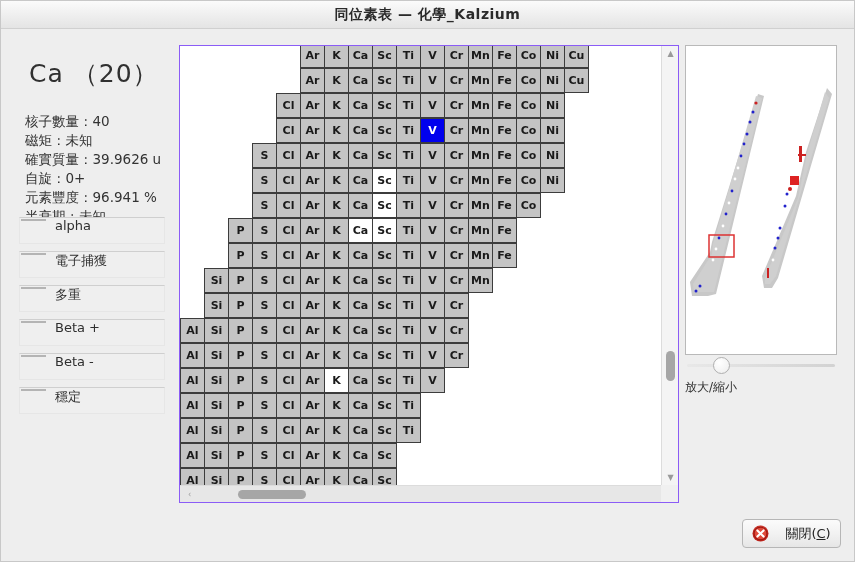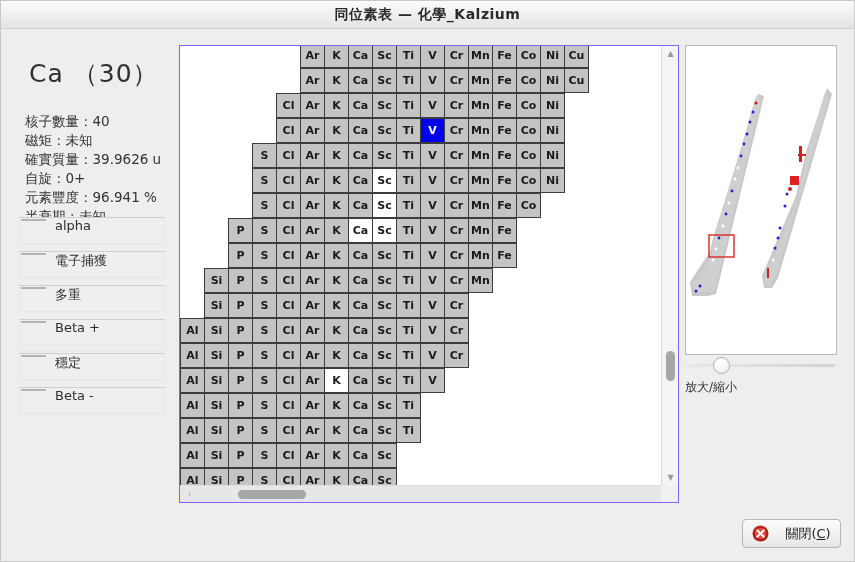--- a/index.html
+++ b/index.html
@@ -283,21 +283,21 @@
 </head>
 <body>
 
 <div id="window">
 
   <div id="titlebar">
     <div id="title-text">同位素表 — 化學_Kalzium</div>
   </div>
 
   <div id="left-panel">
-    <div id="element-title">Ca （30）</div>
+    <div id="element-title">Ca （20）</div>
     <div id="props">
         <div class="prop-row">核子數量：40</div>
         <div class="prop-row">磁矩：未知</div>
         <div class="prop-row">確實質量：39.9626 u</div>
         <div class="prop-row">自旋：0+</div>
         <div class="prop-row">元素豐度：96.941 %</div>
         <div class="prop-row">半衰期：未知</div>
       </div>
   </div>
 
@@ -312,26 +312,26 @@
       </div>
       <div class="legend-row">
         <div class="legend-swatch" style="background: rgb(0, 238, 0);"></div>
         <div class="legend-label">多重</div>
       </div>
       <div class="legend-row">
         <div class="legend-swatch" style="background: rgb(255, 255, 0);"></div>
         <div class="legend-label">Beta +</div>
       </div>
       <div class="legend-row">
+        <div class="legend-swatch" style="background: rgb(255, 255, 255);"></div>
+        <div class="legend-label">Beta -</div>
+      </div>
+      <div class="legend-row">
         <div class="legend-swatch" style="background: rgb(196, 196, 196);"></div>
         <div class="legend-label">穩定</div>
-      </div>
-      <div class="legend-row">
-        <div class="legend-swatch" style="background: rgb(255, 255, 255);"></div>
-        <div class="legend-label">Beta -</div>
       </div>
     </div>
 
   <div id="grid-frame">
     <div id="grid-clip">
       <div id="grid-inner">
           <div class="grid-row"><span class="cell pad"></span><span class="cell pad"></span><span class="cell pad"></span><span class="cell pad"></span><span class="cell pad"></span><span class="cell c-stable">Ar</span><span class="cell c-stable">K</span><span class="cell c-stable">Ca</span><span class="cell c-stable">Sc</span><span class="cell c-stable">Ti</span><span class="cell c-stable">V</span><span class="cell c-stable">Cr</span><span class="cell c-stable">Mn</span><span class="cell c-stable">Fe</span><span class="cell c-stable">Co</span><span class="cell c-stable">Ni</span><span class="cell c-stable">Cu</span></div>
           <div class="grid-row"><span class="cell pad"></span><span class="cell pad"></span><span class="cell pad"></span><span class="cell pad"></span><span class="cell pad"></span><span class="cell c-stable">Ar</span><span class="cell c-stable">K</span><span class="cell c-stable">Ca</span><span class="cell c-stable">Sc</span><span class="cell c-stable">Ti</span><span class="cell c-stable">V</span><span class="cell c-stable">Cr</span><span class="cell c-stable">Mn</span><span class="cell c-stable">Fe</span><span class="cell c-stable">Co</span><span class="cell c-stable">Ni</span><span class="cell c-stable">Cu</span></div>
           <div class="grid-row"><span class="cell pad"></span><span class="cell pad"></span><span class="cell pad"></span><span class="cell pad"></span><span class="cell c-stable">Cl</span><span class="cell c-stable">Ar</span><span class="cell c-stable">K</span><span class="cell c-stable">Ca</span><span class="cell c-stable">Sc</span><span class="cell c-stable">Ti</span><span class="cell c-stable">V</span><span class="cell c-stable">Cr</span><span class="cell c-stable">Mn</span><span class="cell c-stable">Fe</span><span class="cell c-stable">Co</span><span class="cell c-stable">Ni</span></div>
           <div class="grid-row"><span class="cell pad"></span><span class="cell pad"></span><span class="cell pad"></span><span class="cell pad"></span><span class="cell c-stable">Cl</span><span class="cell c-stable">Ar</span><span class="cell c-stable">K</span><span class="cell c-stable">Ca</span><span class="cell c-stable">Sc</span><span class="cell c-stable">Ti</span><span class="cell c-ec">V</span><span class="cell c-stable">Cr</span><span class="cell c-stable">Mn</span><span class="cell c-stable">Fe</span><span class="cell c-stable">Co</span><span class="cell c-stable">Ni</span></div>

